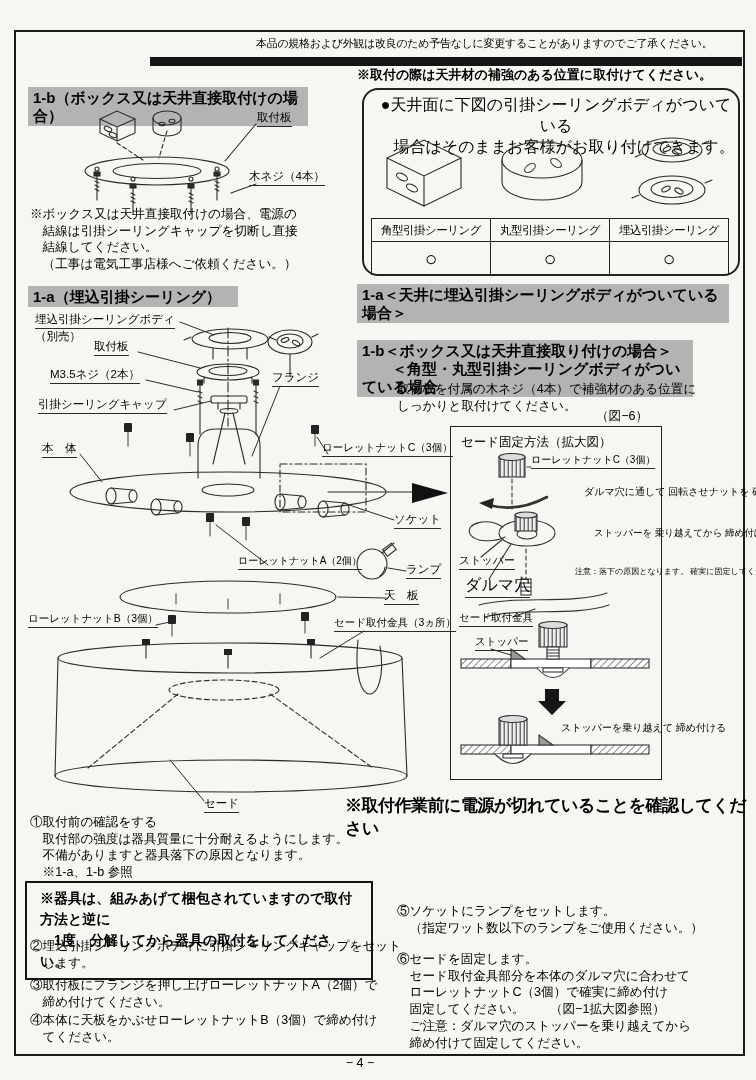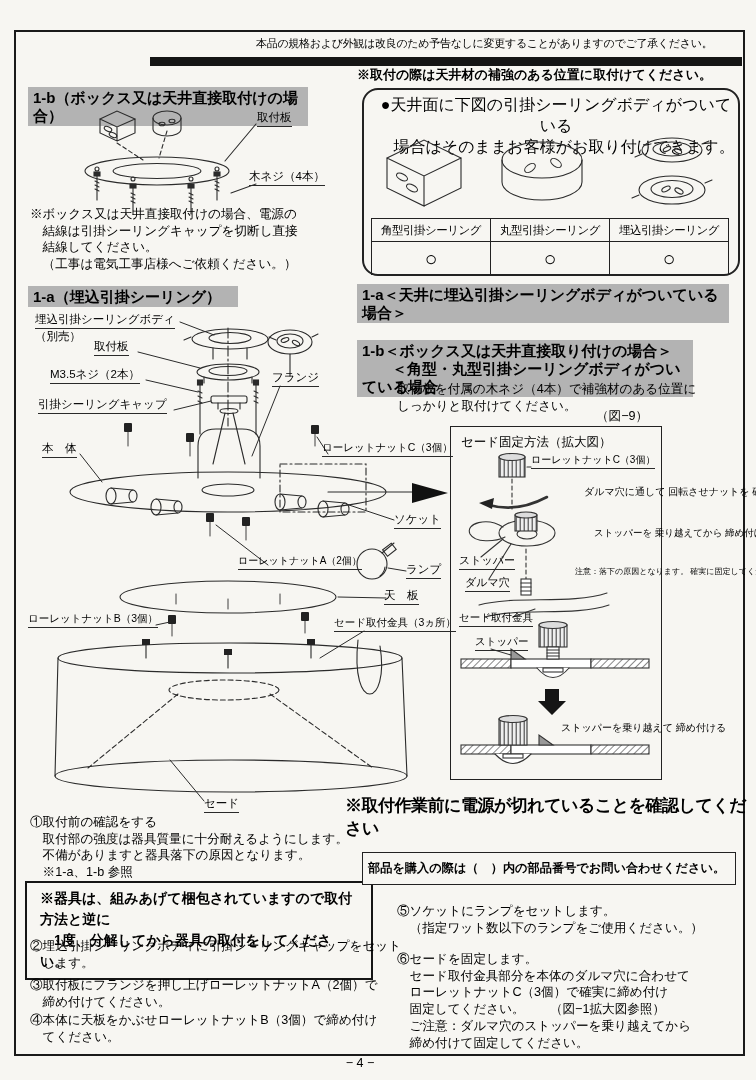--- a/index.html
+++ b/index.html
@@ -245,21 +245,21 @@
     </table>
   </div>
 
   <div class="head" style="left:357px;top:284px;width:362px;">1-a＜天井に埋込引掛シーリングボディがついている場合＞</div>
 
   <div class="head pre" style="left:357px;top:340px;width:326px;">1-b＜ボックス又は天井直接取り付けの場合＞
 　　＜角型・丸型引掛シーリングボディがついている場合</div>
   <div class="txt pre" style="left:397px;top:381px;">取付板を付属の木ネジ（4本）で補強材のある位置に
 しっかりと取付けてください。</div>
 
-  <div class="txt" style="left:596px;top:408px;">（図−9）</div>
+  <div class="txt" style="left:596px;top:408px;">（図−6）</div>
 
   <div class="fpanel">
     <svg class="abs" style="left:0;top:0;" width="210" height="352" viewBox="0 0 210 352">
       <defs>
         <pattern id="kn" width="4" height="6" patternUnits="userSpaceOnUse">
           <rect width="4" height="6" fill="#eee"></rect>
             <line x1="1.2" y1="0" x2="1.2" y2="6" stroke="#444" stroke-width="1.1"></line>
         </pattern>
         <pattern id="ht" width="5" height="5" patternUnits="userSpaceOnUse" patternTransform="rotate(45)">
           <rect width="5" height="5" fill="#fff"></rect>
@@ -310,29 +310,28 @@
     <span class="lbl u" style="left:80px;top:26px;font-size:10px;">ローレットナットC（3個）</span>
     <div class="lbl pre" style="left:133px;top:58px;font-size:10px;line-height:1.3;">ダルマ穴に通して
 回転させナットを
 確実に締付ける。</div>
     <div class="lbl pre" style="left:143px;top:100px;font-size:9.5px;line-height:1.3;">ストッパーを
 乗り越えてから
 締め付ける</div>
     <div class="lbl pre" style="left:124px;top:140px;font-size:8px;line-height:1.35;">注意：落下の原因となります。
 確実に固定してください。</div>
     <span class="lbl u" style="left:8px;top:126px;font-size:11px;">ストッパー</span>
-    <span class="lbl u" style="left:14px;top:148px;font-size:11px;">ダルマ穴</span>
+    <span class="lbl u" style="left:14px;top:148px;font-size:16px;">ダルマ穴</span>
     <span class="lbl u" style="left:8px;top:184px;font-size:10.5px;">セード取付金具</span>
     <span class="lbl u" style="left:24px;top:208px;font-size:10.5px;">ストッパー</span>
     <div class="lbl pre" style="left:110px;top:294px;font-size:10px;line-height:1.3;">ストッパーを乗り越えて
 締め付ける</div>
   </div>
 
   <div class="pwarn">※取付作業前に電源が切れていることを確認してください</div>
-  <div class="pbox">部品を購入の際は（　）内の部品番号でお問い合わせください。</div>
   <div class="txt pre" style="left:397px;top:903px;">⑤ソケットにランプをセットします。
 　（指定ワット数以下のランプをご使用ください。）</div>
   <div class="txt pre" style="left:397px;top:951px;">⑥セードを固定します。
 　セード取付金具部分を本体のダルマ穴に合わせて
 　ローレットナットC（3個）で確実に締め付け
 　固定してください。　　（図−1拡大図参照）
 　ご注意：ダルマ穴のストッパーを乗り越えてから
 　締め付けて固定してください。</div>
 
   <div class="footer">− 4 −</div>

